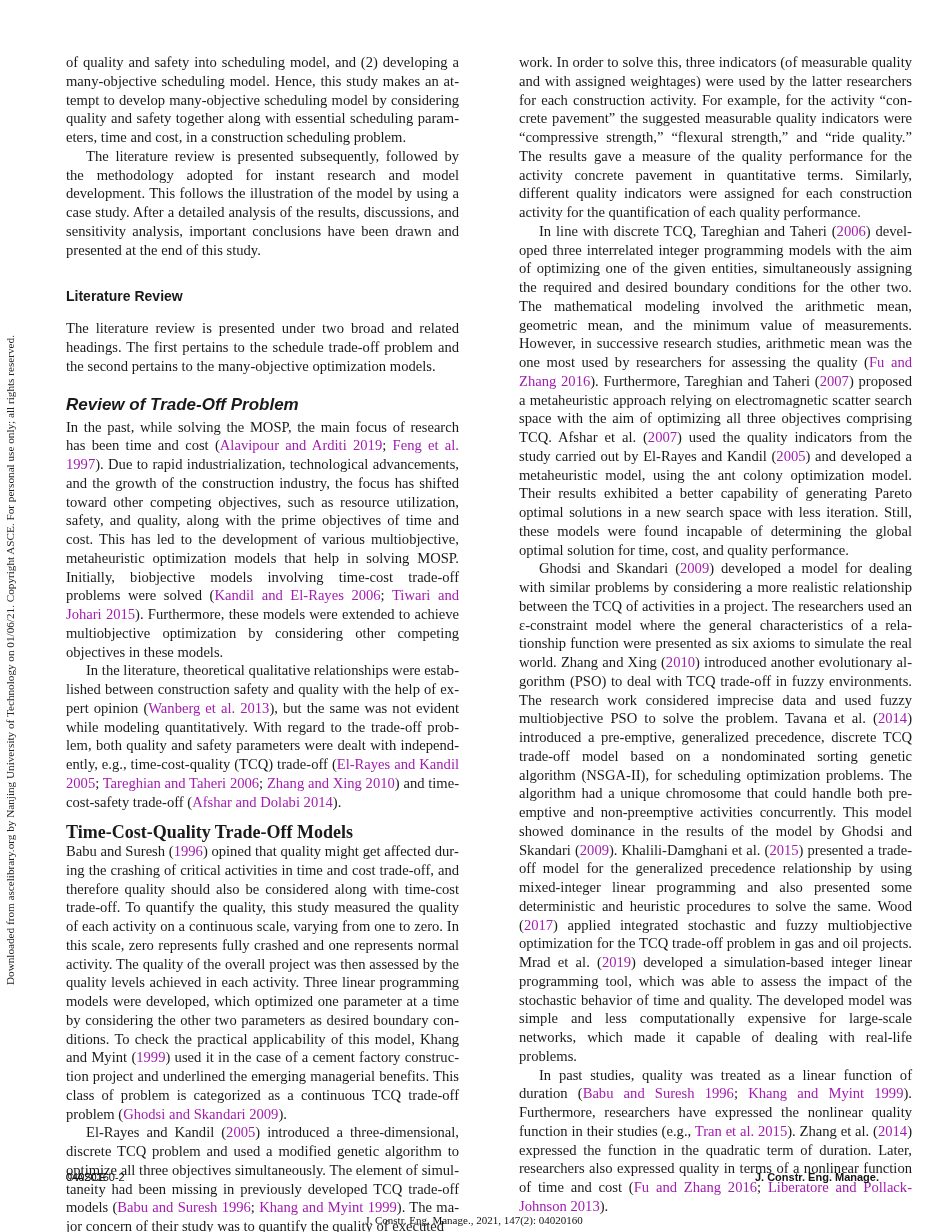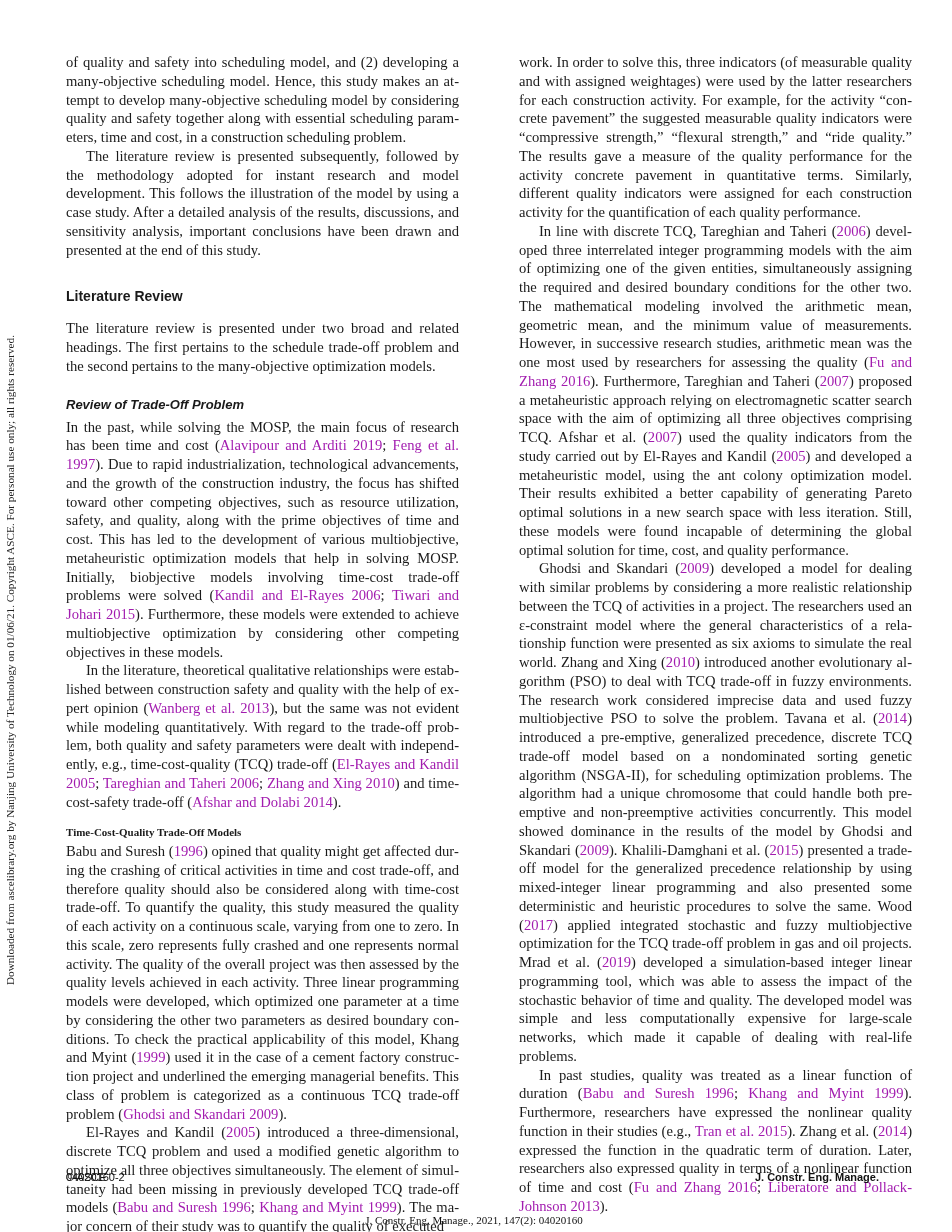--- a/index.html
+++ b/index.html
@@ -23,25 +23,25 @@
   .col.right { left: 519px; }
   p { margin: 0; }
   p.indent { text-indent: 20px; }
   .cite { color: #a21caf; }
   h2 {
     font-family: "Liberation Sans", sans-serif; font-weight: bold;
     font-size: 14px; margin: 27px 0 13px 0; line-height: 20px;
   }
   h3 {
     font-family: "Liberation Sans", sans-serif; font-weight: bold; font-style: italic;
-    font-size: 13px; margin: 19px 0 3px 0; line-height: 20px;
+    font-size: 17px; margin: 19px 0 3px 0; line-height: 20px;
   }
   h4 {
     font-family: "Liberation Serif", serif; font-weight: bold;
-    font-size: 11px; margin: 12px 0 0 0; line-height: 18.75px;
+    font-size: 18px; margin: 12px 0 0 0; line-height: 18.75px;
   }
   .footer {
     position: absolute; top: 1171px; left: 66px; width: 821px; height: 18px;
     font-family: "Liberation Sans", sans-serif; font-size: 11px; color: #111;
   }
   .footer .l { position: absolute; left: 0; }
   .footer .c { position: absolute; left: 0; width: 100%; text-align: left; }
   .footer .r { position: absolute; right: 8px; font-weight: bold; }
   .citation-line {
     position: absolute; top: 1214px; left: 0; width: 948px; text-align: center;

